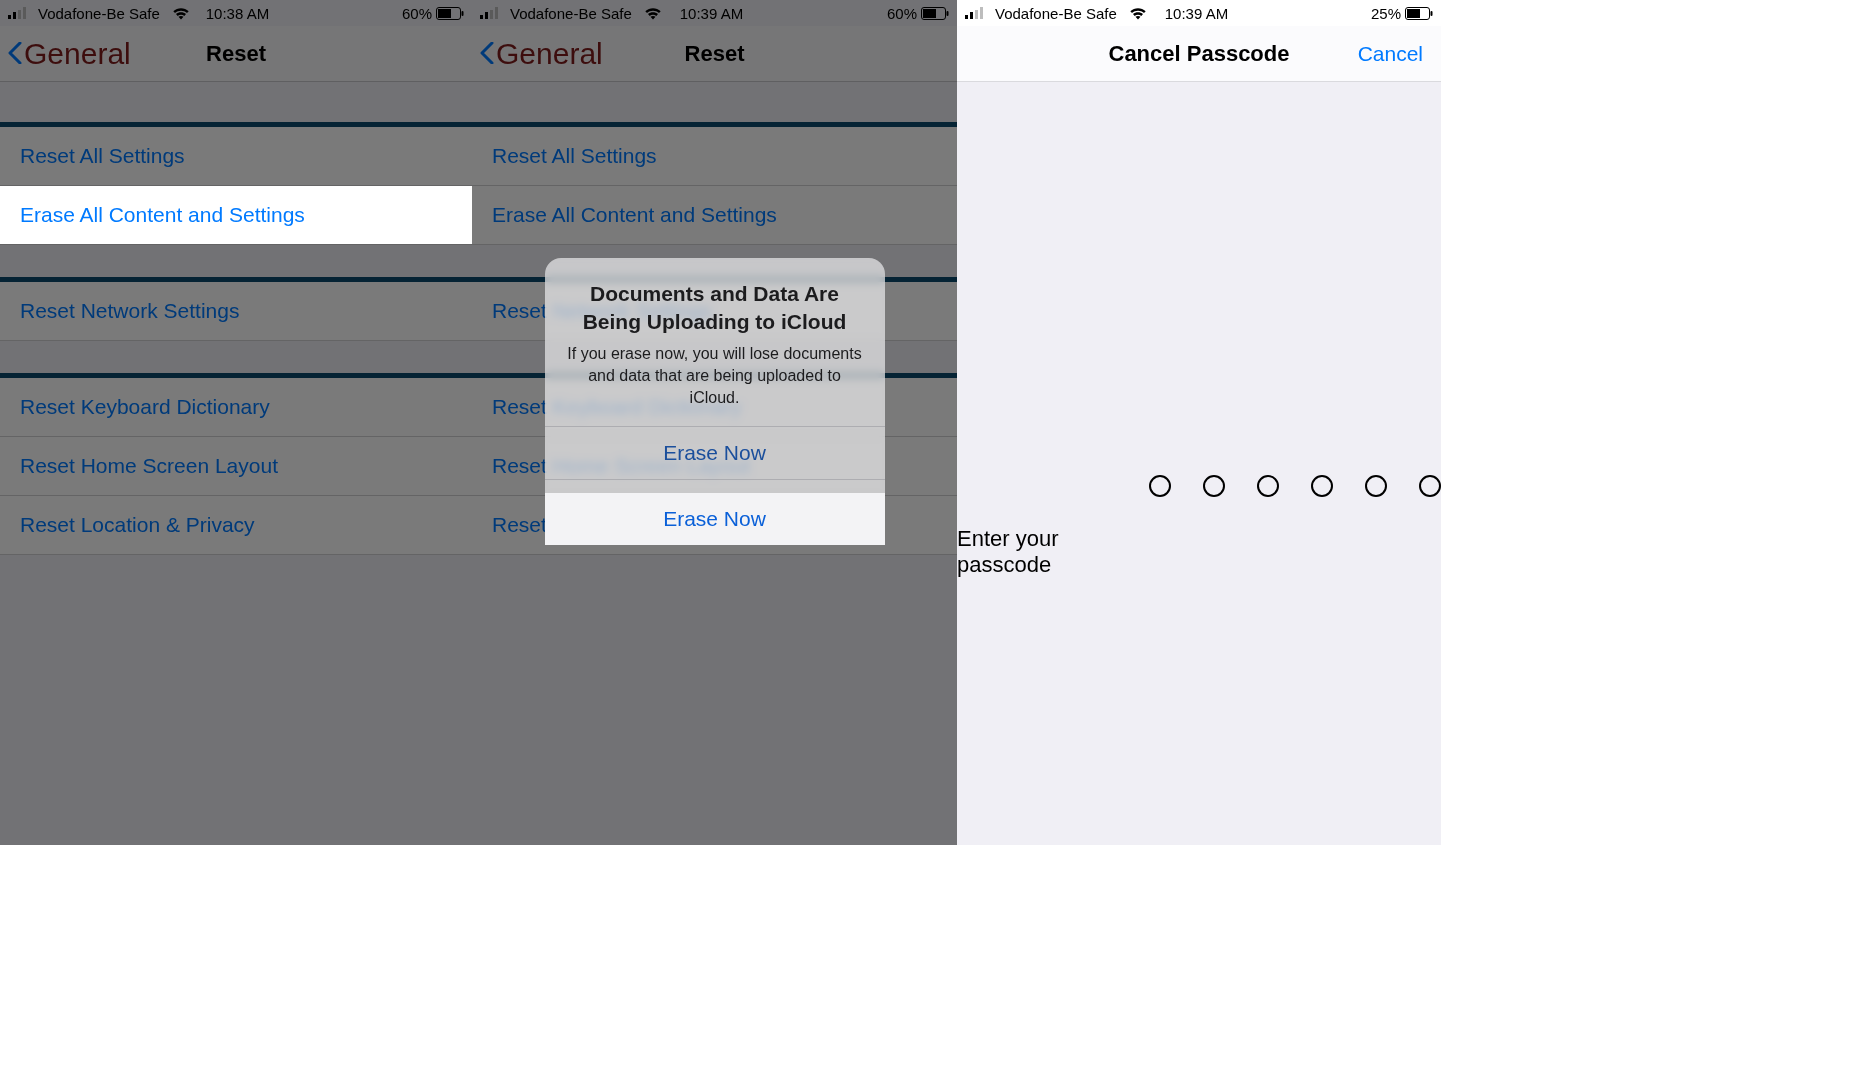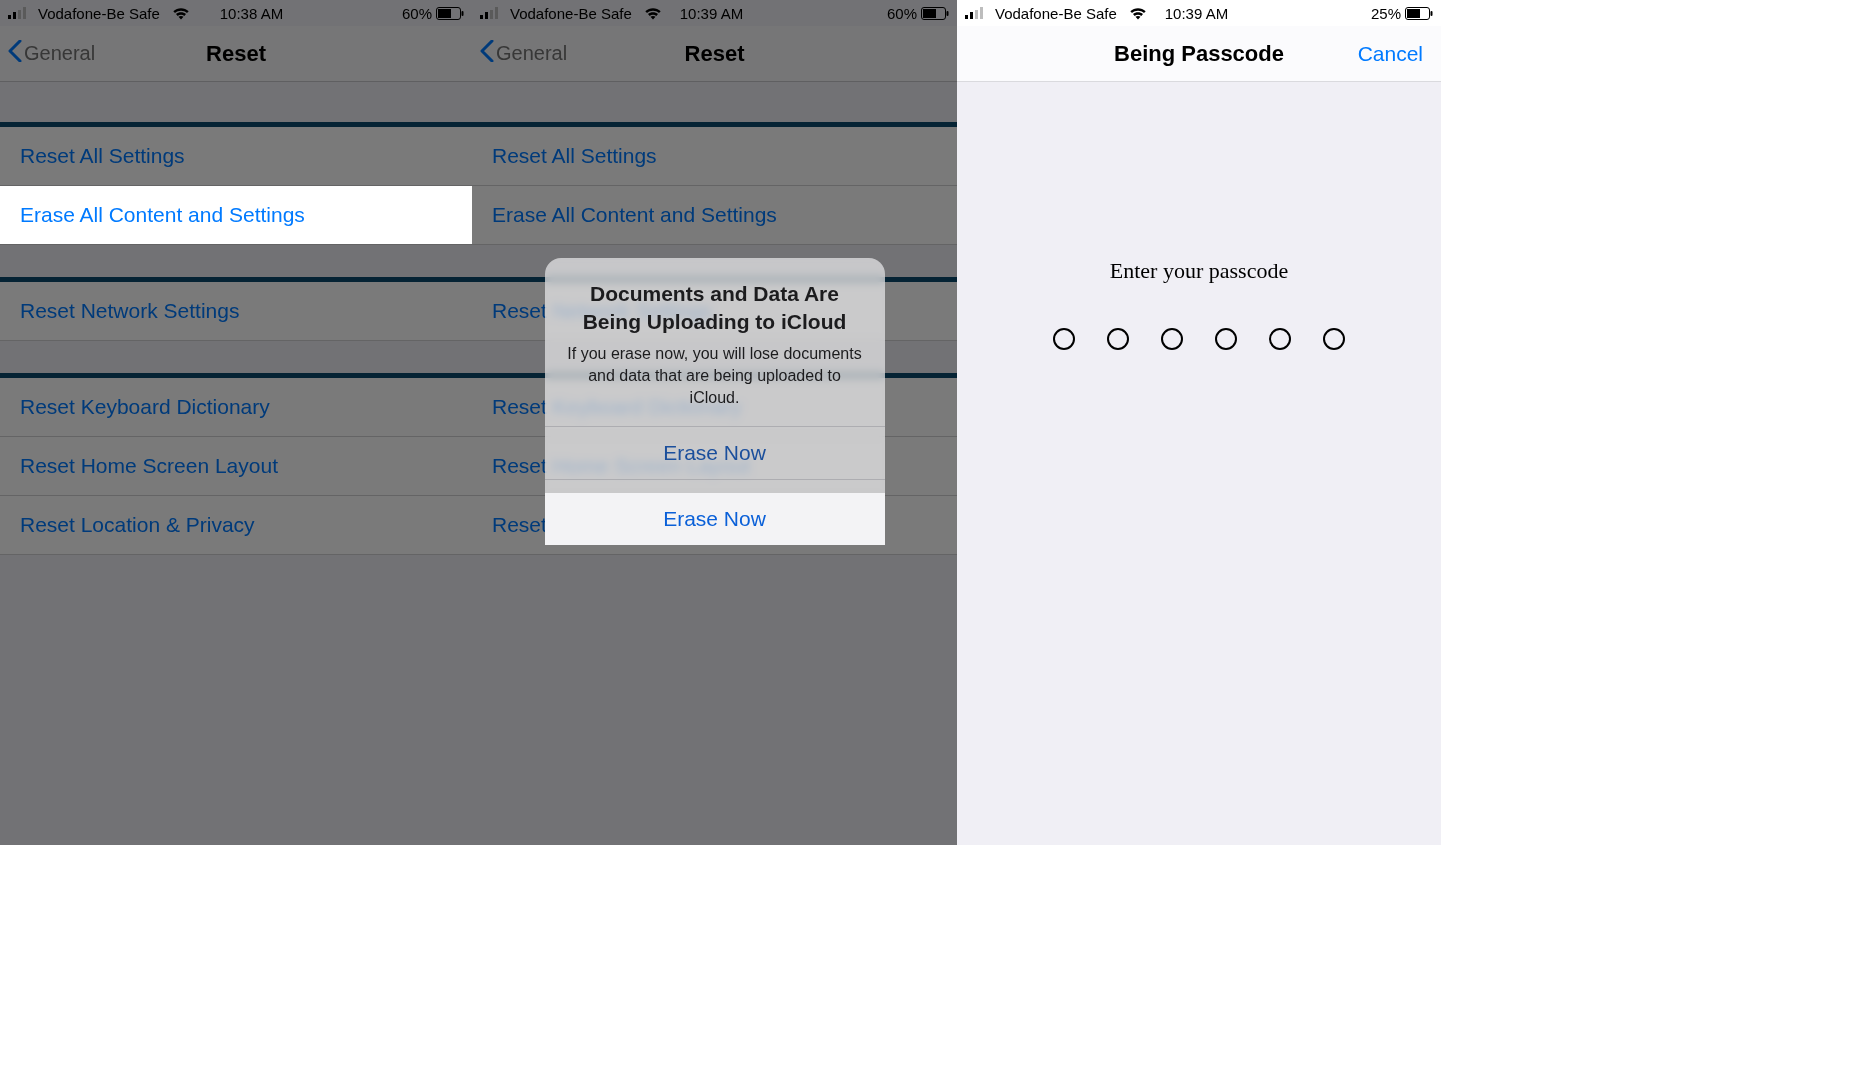--- a/index.html
+++ b/index.html
@@ -51,22 +51,22 @@
     position: relative;
     height: 56px;
     background: #f7f7f8;
     border-bottom: 1px solid #c7c7cb;
   }
   .nav-back {
     position: absolute;
     left: 8px;
     display: flex;
     align-items: center;
-    color: #737373;
-    font-size: 20px;
+    color: #7f1d1d;
+    font-size: 30px;
   }
   .nav-back .chev { margin-right: 2px; }
   .nav-title {
     font-size: 22px;
     font-weight: 600;
     color: #000;
   }
   .nav-right {
     position: absolute;
     right: 18px;
@@ -159,23 +159,22 @@
   
   .screen3 .status-bar { background: #fff; }
   .screen3 .nav-bar {
     background: #fbfbfd;
     border-bottom: 1px solid #dadade;
   }
   .passcode-body {
     background: #f0eff5;
     height: calc(100% - 82px);
     display: flex;
-    flex-direction: column;
+    flex-direction: row;
     align-items: center;
-    font-family: Liberation Serif, serif;
   }
   .passcode-prompt {
     margin-top: 176px;
     font-size: 22px;
     color: #000;
   }
   .passcode-dots {
     margin-top: 44px;
     display: flex;
     gap: 32px;
@@ -203,21 +202,21 @@
               <rect x="10" y="3" width="3" height="9" fill="#bdbdbd"></rect>
               <rect x="15" y="0" width="3" height="12" fill="#bdbdbd"></rect>
             </svg>
         </span>
         <span>Vodafone-Be Safe</span>
         <span class="wifi-icon">
           <svg width="18" height="13" viewBox="0 0 18 13">
               <path d="M9 12.5 L6.5 9.8 C7.9 8.6 10.1 8.6 11.5 9.8 Z M4 7.1 C6.8 4.6 11.2 4.6 14 7.1 L12.3 8.9 C10.5 7.3 7.5 7.3 5.7 8.9 Z M1.3 4.2 C5.6 0.3 12.4 0.3 16.7 4.2 L15 6 C11.7 3 6.3 3 3 6 Z" fill="#000"></path>
             </svg>
         </span>
-        <span style="margin-left:18px;">10:38 AM</span>
+        <span style="margin-left:4px;">10:38 AM</span>
       </div>
       <div class="status-right">
         <span>60%</span>
         <span class="battery-icon">
           <svg width="28" height="13" viewBox="0 0 28 13">
               <rect x="0.5" y="0.5" width="24" height="12" rx="2.5" stroke="#000" fill="none"></rect>
               <rect x="2" y="2" width="13" height="9" fill="#000"></rect>
               <rect x="25.5" y="4" width="2" height="5" rx="1" fill="#000"></rect>
             </svg>
         </span>
@@ -345,21 +344,21 @@
           <svg width="28" height="13" viewBox="0 0 28 13">
               <rect x="0.5" y="0.5" width="24" height="12" rx="2.5" stroke="#000" fill="none"></rect>
               <rect x="2" y="2" width="13" height="9" fill="#000"></rect>
               <rect x="25.5" y="4" width="2" height="5" rx="1" fill="#000"></rect>
             </svg>
         </span>
       </div>
     </div>
 
     <div class="nav-bar">
-      <div class="nav-title">Being Passcode</div>
+      <div class="nav-title">Cancel Passcode</div>
       <div class="nav-right">Cancel</div>
     </div>
 
     <div class="passcode-body">
       <div class="passcode-prompt">Enter your passcode</div>
       <div class="passcode-dots">
         <div class="dot"></div>
         <div class="dot"></div>
         <div class="dot"></div>
         <div class="dot"></div>

